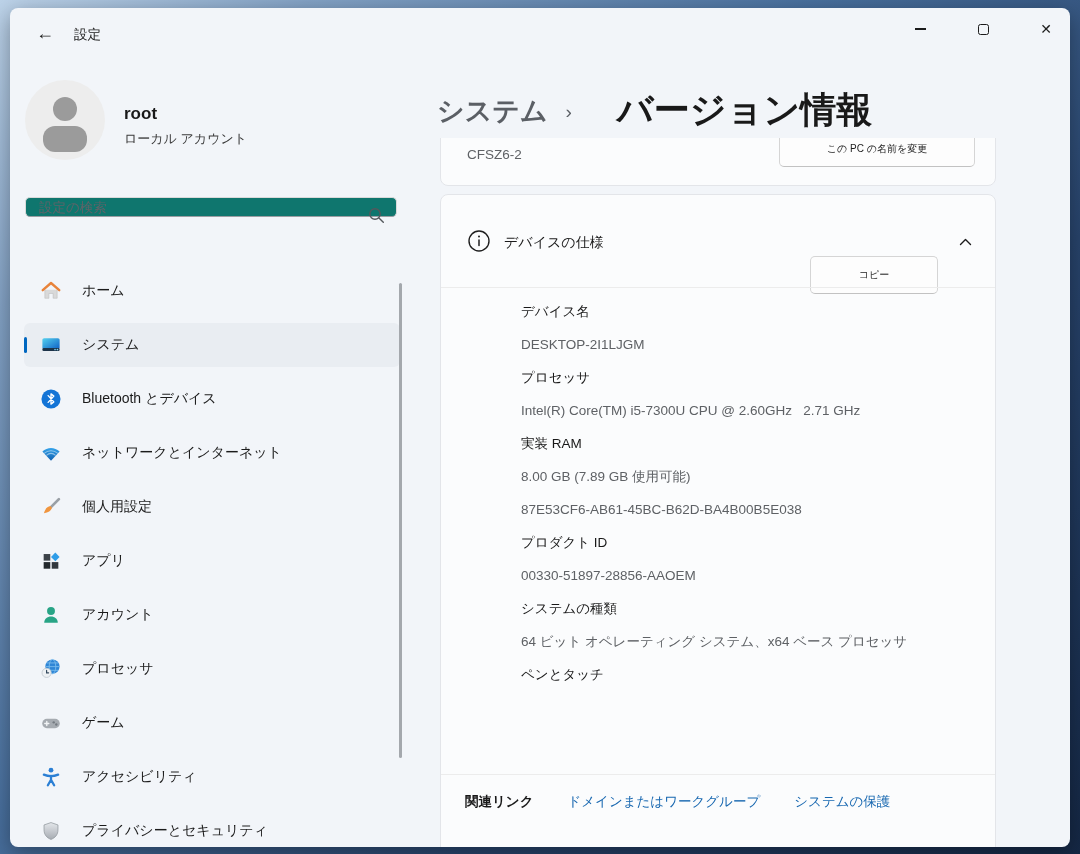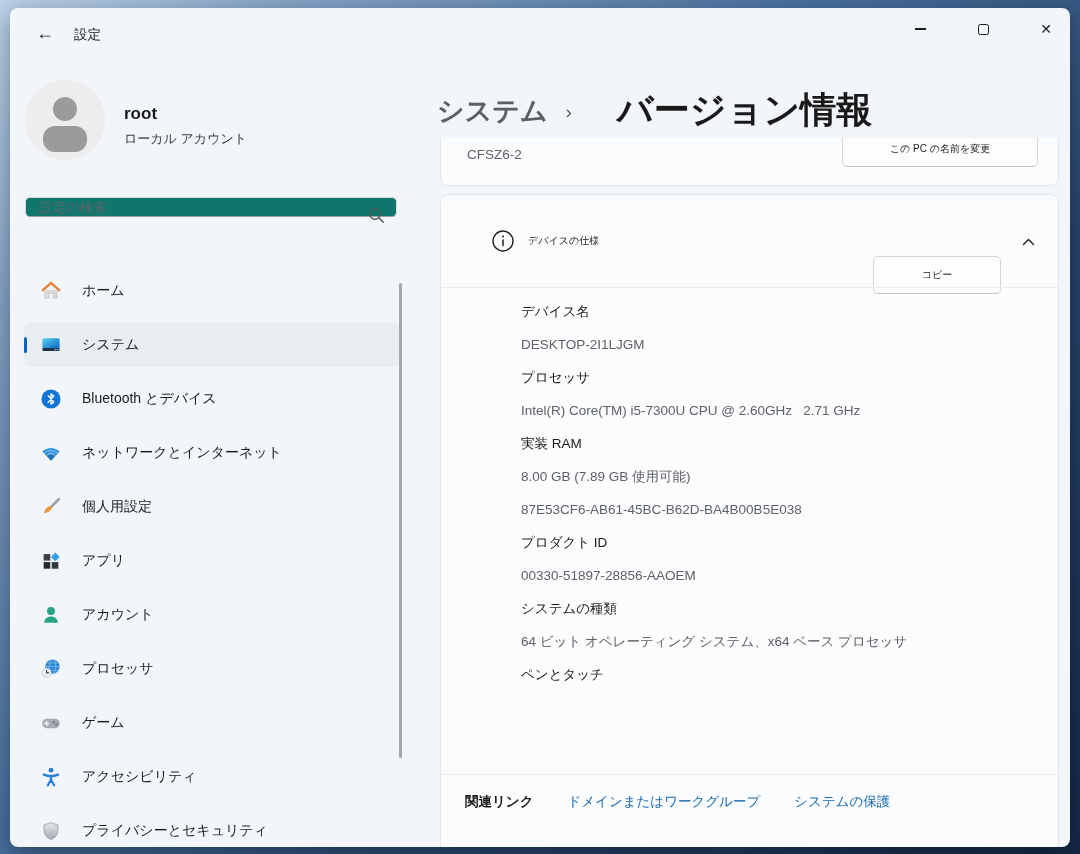--- a/index.html
+++ b/index.html
@@ -49,30 +49,30 @@
   .nav-icon { width:22px; height:22px; flex:0 0 22px; }
   .nav-label { margin-left:20px; font-size:14px; color:#1b1b1b; }
   .side-scrollbar { position:absolute; left:389px; top:275px; width:3px; height:475px;
     background:#a4a8ad; border-radius:2px; cursor:pointer; }
   
   .breadcrumb { position:absolute; left:427px; top:78px; display:flex; align-items:center; gap:18px; }
   .crumb-parent { font-size:27px; font-weight:600; color:#5b5f65; cursor:pointer; }
   .crumb-sep { font-size:19px; color:#5b5f65; padding-top:2px; }
   .crumb-current { font-size:36px; font-weight:600; color:#191919;margin-left:27px; }
   .viewport { position:absolute; left:420px; top:130px; width:630px; height:709px; overflow:hidden; }
-  .card { width:619px; margin-left:10px; background:#fbfcfd; border:1px solid #e3e5e9; border-radius:8px; position:relative;padding-left:24px; }
+  .card { width:556px; margin-left:10px; background:#fbfcfd; border:1px solid #e3e5e9; border-radius:8px; position:relative; }
   .card-name { height:70px; margin-top:-22px; }
   .pc-name { position:absolute; left:26px; top:30px; font-size:13.5px; color:#5e6165; }
   .btn { background:#fdfdfd; border:1px solid #d5d5d5; border-bottom-color:#c2c2c2; border-radius:5px;
     font-size:10px; font-family:inherit; color:#1b1b1b; display:flex; align-items:center; justify-content:center; cursor:pointer; }
   .rename-btn { position:absolute; right:20px; top:14px; width:196px; height:36px; }
   .card-spec { margin-top:8px; height:690px; }
   .spec-header { position:relative; height:92px; }
   .info-icon { position:absolute; left:26px; top:34px; }
-  .spec-title { position:absolute; left:63px; top:39px; font-size:10px; color:#1b1b1b; }
+  .spec-title { position:absolute; left:63px; top:39px; font-size:14px; color:#1b1b1b; }
   .copy-btn { position:absolute; right:57px; top:27px; width:128px; height:38px;margin-top:34px; }
   .chevron-up { position:absolute; right:22px; top:40px; cursor:pointer; }
   .divider { position:absolute; left:0; right:0; height:1px; background:#ececec; }
   .d1 { top:92px; } .d2 { top:579px; }
   .details { position:absolute; left:80px; right:30px; top:100px; }
   .detail-label { font-size:13.5px; line-height:33px; color:#191919; }
   .detail-value { font-size:13.5px; line-height:33px; color:#5e6165; white-space:pre-wrap; }
   .spec-footer { position:absolute; left:24px; top:598px; display:flex; align-items:flex-start; gap:34px; }
   .footer-title { font-size:13.5px; font-weight:bold; color:#191919; }
   .footer-link { font-size:13.5px; color:#1767B0; cursor:pointer; }

